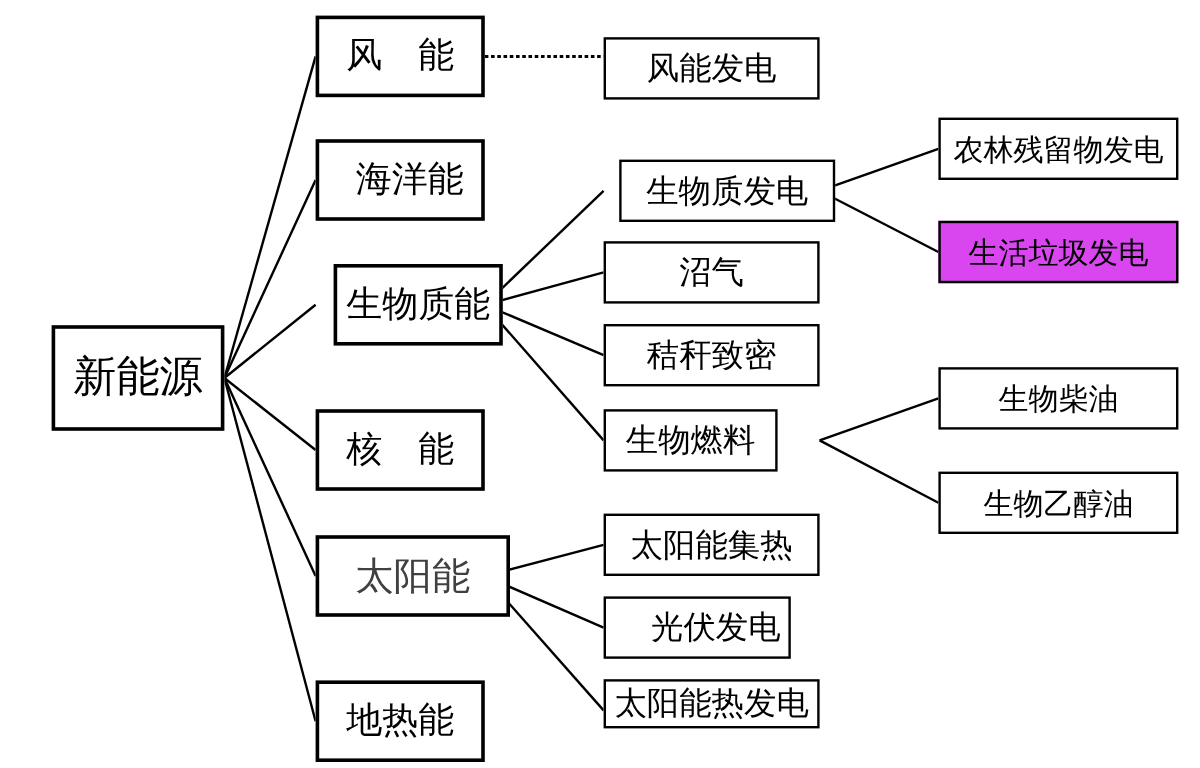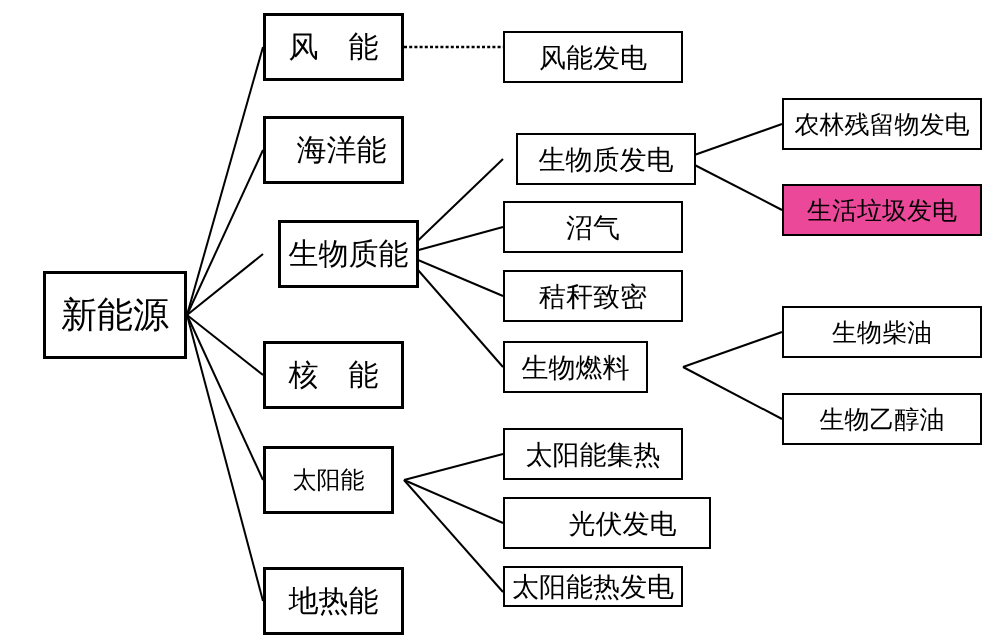--- a/index.html
+++ b/index.html
@@ -64,27 +64,27 @@
       <line x1="683" y1="159" x2="782" y2="210" stroke="#000000" stroke-width="2"></line>
       <line x1="683" y1="367" x2="782" y2="332" stroke="#000000" stroke-width="2"></line>
       <line x1="683" y1="367" x2="782" y2="419" stroke="#000000" stroke-width="2"></line>
     </svg>
 
 <div class="node level-1" style="left: 43px; top: 271px; width: 144px; height: 88px; font-size: 36px; border-color: rgb(0, 0, 0); background: rgb(255, 255, 255); color: rgb(0, 0, 0);">新能源</div>
     <div class="node level-2" style="left: 263px; top: 13px; width: 141px; height: 68px; font-size: 30px; border-color: rgb(0, 0, 0); background: rgb(255, 255, 255); color: rgb(0, 0, 0);">风　能</div>
     <div class="node level-2" style="left: 263px; top: 116px; width: 141px; height: 68px; font-size: 30px; border-color: rgb(0, 0, 0); background: rgb(255, 255, 255); color: rgb(0, 0, 0); padding-left: 16px;">海洋能</div>
     <div class="node level-2" style="left: 278px; top: 220px; width: 141px; height: 68px; font-size: 30px; border-color: rgb(0, 0, 0); background: rgb(255, 255, 255); color: rgb(0, 0, 0);">生物质能</div>
     <div class="node level-2" style="left: 263px; top: 341px; width: 141px; height: 68px; font-size: 30px; border-color: rgb(0, 0, 0); background: rgb(255, 255, 255); color: rgb(0, 0, 0);">核　能</div>
-    <div class="node level-2" style="left: 263px; top: 446px; width: 131px; height: 68px; font-size: 24px; border-color: rgb(0, 0, 0); background: rgb(255, 255, 255); color: #000000;">太阳能</div>
+    <div class="node level-2" style="left: 263px; top: 446px; width: 162px; height: 68px; font-size: 32px; border-color: rgb(0, 0, 0); background: rgb(255, 255, 255); color: #404040;">太阳能</div>
     <div class="node level-2" style="left: 263px; top: 567px; width: 141px; height: 68px; font-size: 30px; border-color: rgb(0, 0, 0); background: rgb(255, 255, 255); color: rgb(0, 0, 0);">地热能</div>
     <div class="node level-3" style="left: 503px; top: 31px; width: 180px; height: 52px; font-size: 27px; border-color: rgb(0, 0, 0); background: rgb(255, 255, 255); color: rgb(0, 0, 0);">风能发电</div>
     <div class="node level-3" style="left: 516px; top: 133px; width: 180px; height: 52px; font-size: 27px; border-color: rgb(0, 0, 0); background: rgb(255, 255, 255); color: rgb(0, 0, 0);">生物质发电</div>
     <div class="node level-3" style="left: 503px; top: 201px; width: 180px; height: 52px; font-size: 27px; border-color: rgb(0, 0, 0); background: rgb(255, 255, 255); color: rgb(0, 0, 0);">沼气</div>
     <div class="node level-3" style="left: 503px; top: 270px; width: 180px; height: 52px; font-size: 27px; border-color: rgb(0, 0, 0); background: rgb(255, 255, 255); color: rgb(0, 0, 0);">秸秆致密</div>
     <div class="node level-3" style="left: 503px; top: 341px; width: 145px; height: 52px; font-size: 27px; border-color: rgb(0, 0, 0); background: rgb(255, 255, 255); color: rgb(0, 0, 0);">生物燃料</div>
     <div class="node level-3" style="left: 503px; top: 428px; width: 180px; height: 52px; font-size: 27px; border-color: rgb(0, 0, 0); background: rgb(255, 255, 255); color: rgb(0, 0, 0);">太阳能集热</div>
-    <div class="node level-3" style="left: 503px; top: 497px; width: 208px; height: 52px; font-size: 27px; border-color: rgb(0, 0, 0); background: rgb(255, 255, 255); color: rgb(0, 0, 0); padding-left: 31px;">光伏发电</div>
+    <div class="node level-3" style="left: 503px; top: 497px; width: 156px; height: 52px; font-size: 27px; border-color: rgb(0, 0, 0); background: rgb(255, 255, 255); color: rgb(0, 0, 0); padding-left: 31px;">光伏发电</div>
     <div class="node level-3" style="left: 503px; top: 566px; width: 180px; height: 41px; font-size: 27px; border-color: rgb(0, 0, 0); background: rgb(255, 255, 255); color: rgb(0, 0, 0);">太阳能热发电</div>
     <div class="node level-4" style="left: 782px; top: 98px; width: 200px; height: 52px; font-size: 25px; border-color: rgb(0, 0, 0); background: rgb(255, 255, 255); color: rgb(0, 0, 0);">农林残留物发电</div>
-    <div class="node level-4" style="left: 782px; top: 184px; width: 200px; height: 52px; font-size: 25px; border-color: rgb(0, 0, 0); background: #ec4899; color: rgb(0, 0, 0);">生活垃圾发电</div>
+    <div class="node level-4" style="left: 782px; top: 184px; width: 200px; height: 52px; font-size: 25px; border-color: rgb(0, 0, 0); background: #d946ef; color: rgb(0, 0, 0);">生活垃圾发电</div>
     <div class="node level-4" style="left: 782px; top: 306px; width: 200px; height: 52px; font-size: 25px; border-color: rgb(0, 0, 0); background: rgb(255, 255, 255); color: rgb(0, 0, 0);">生物柴油</div>
     <div class="node level-4" style="left: 782px; top: 393px; width: 200px; height: 52px; font-size: 25px; border-color: rgb(0, 0, 0); background: rgb(255, 255, 255); color: rgb(0, 0, 0);">生物乙醇油</div>
   </div>
 
 </body></html>

